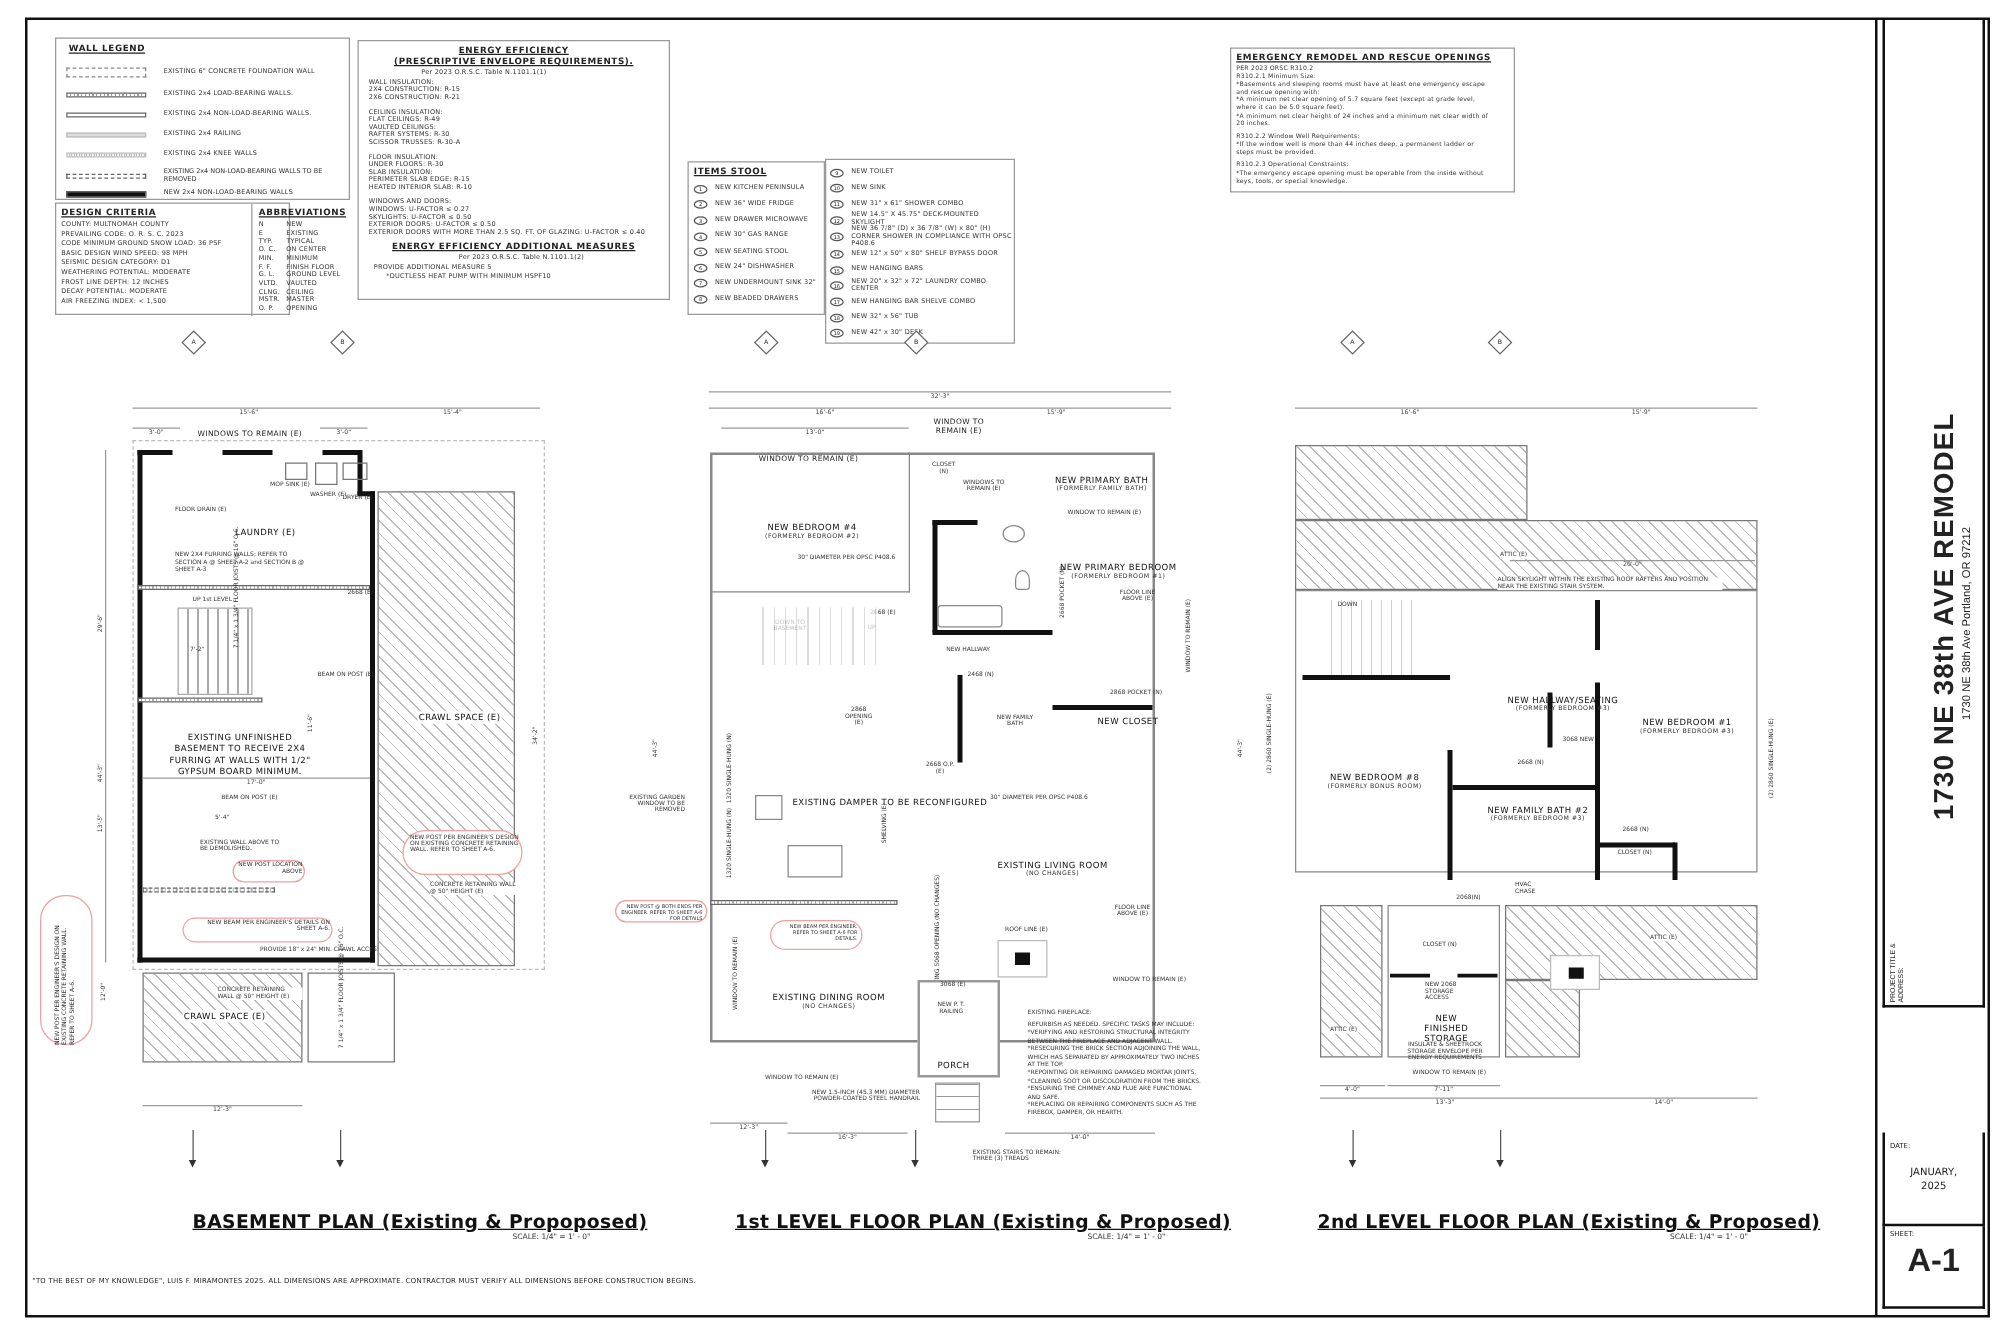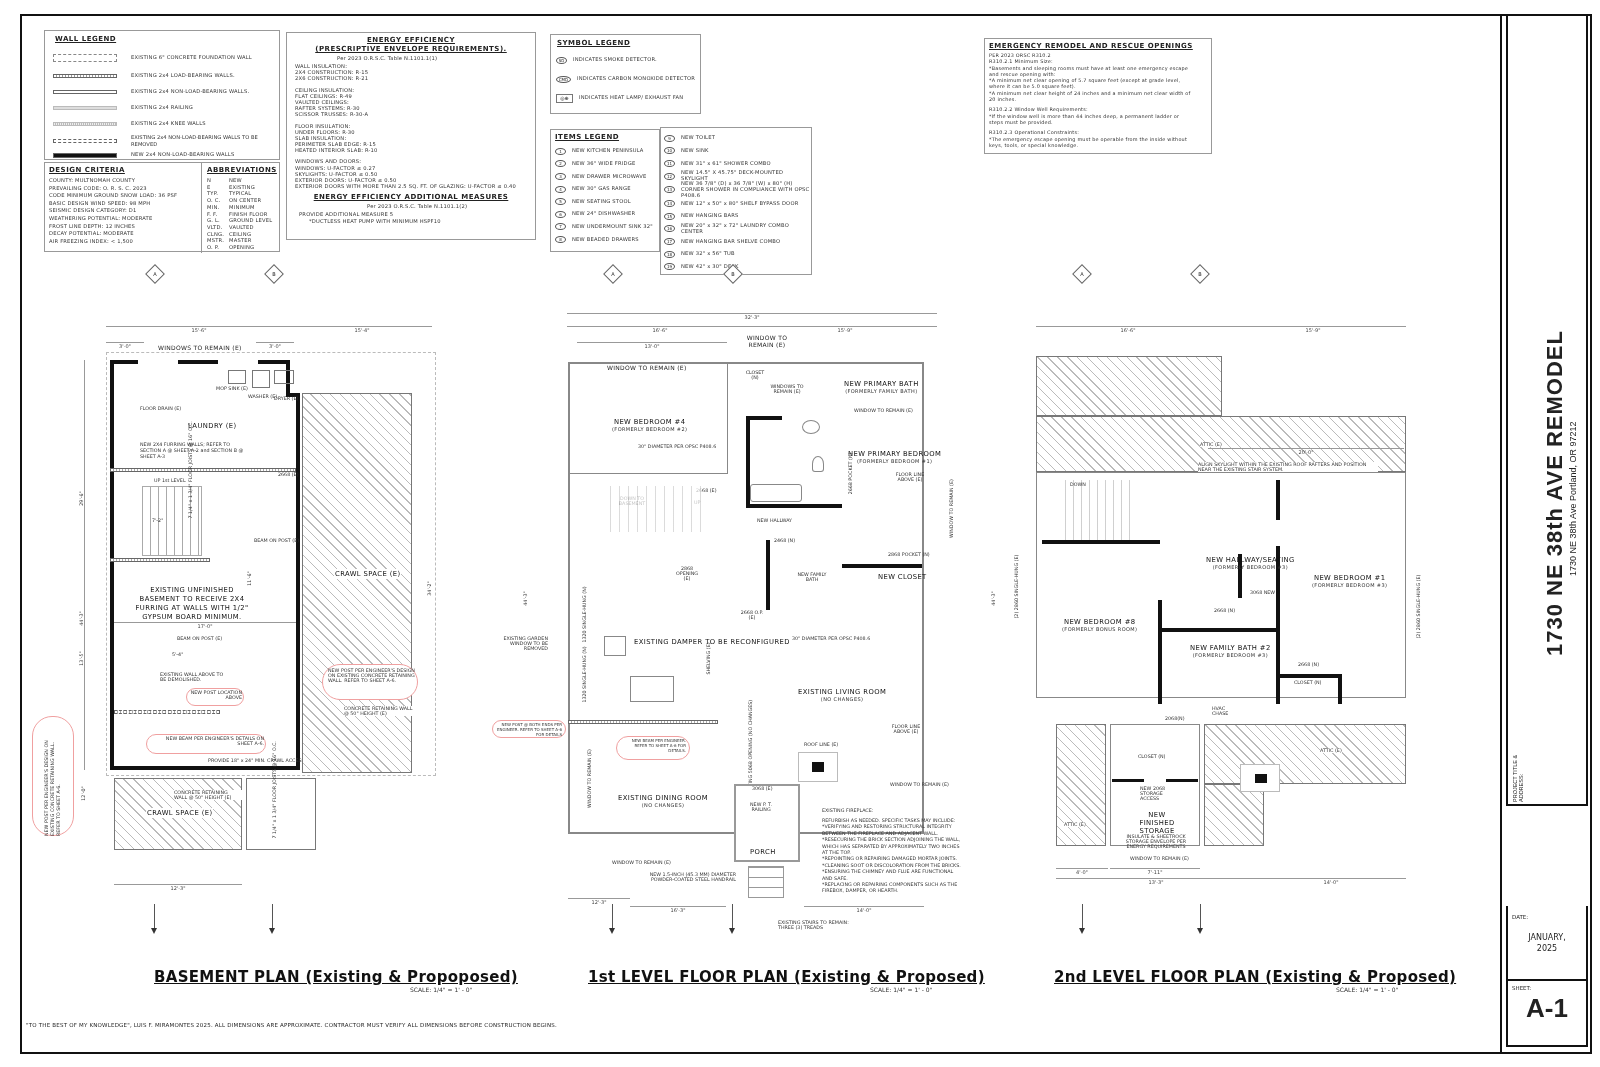--- a/index.html
+++ b/index.html
@@ -63,21 +63,21 @@
     <div class="legrow" style="top:103px;height:14px">
         <div class="legsw" style="border-style:dashed"></div>
         <span class="tw" style="width:130px">EXISTING 2x4 NON-LOAD-BEARING WALLS TO BE REMOVED</span>
       </div>
     <div class="legrow" style="top:119px">
         <div class="legsw" style="background:#111;height:5px"></div>
         <span class="t">NEW 2x4 NON-LOAD-BEARING WALLS</span>
       </div>
   </div>
 
-  <div class="box" style="left:22px;top:146px;width:236px;height:90px;">
+  <div class="box" style="left:22px;top:146px;width:188px;height:90px;">
     <div class="hd abs" style="left:4px;top:3px;font-size:7px">DESIGN CRITERIA</div>
     <div class="abs" style="left:4px;top:14px" id="dc-lines">
         <div class="t" style="line-height:7.6px">COUNTY: MULTNOMAH COUNTY</div>
         <div class="t" style="line-height:7.6px">PREVAILING CODE: O. R. S. C. 2023</div>
         <div class="t" style="line-height:7.6px">CODE MINIMUM GROUND SNOW LOAD: 36 PSF</div>
         <div class="t" style="line-height:7.6px">BASIC DESIGN WIND SPEED: 98 MPH</div>
         <div class="t" style="line-height:7.6px">SEISMIC DESIGN CATEGORY: D1</div>
         <div class="t" style="line-height:7.6px">WEATHERING POTENTIAL: MODERATE</div>
         <div class="t" style="line-height:7.6px">FROST LINE DEPTH: 12 INCHES</div>
         <div class="t" style="line-height:7.6px">DECAY POTENTIAL: MODERATE</div>
@@ -159,38 +159,23 @@
         <div class="t" style="height:6.2px;line-height:6.2px">SKYLIGHTS: U-FACTOR ≤ 0.50</div>
         <div class="t" style="height:6.2px;line-height:6.2px">EXTERIOR DOORS: U-FACTOR ≤ 0.50</div>
         <div class="t" style="height:6.2px;line-height:6.2px">EXTERIOR DOORS WITH MORE THAN 2.5 SQ. FT. OF GLAZING: U-FACTOR ≤ 0.40</div>
       </div>
     <div class="hd abs" style="left:0;right:0;top:160px;text-align:center;font-size:7px">ENERGY EFFICIENCY ADDITIONAL MEASURES</div>
     <div class="t abs" style="left:80px;top:170px">Per 2023 O.R.S.C. Table N.1101.1(2)</div>
     <div class="t abs" style="left:12px;top:178px">PROVIDE ADDITIONAL MEASURE 5</div>
     <div class="t abs" style="left:22px;top:185px">*DUCTLESS HEAT PUMP WITH MINIMUM HSPF10</div>
   </div>
 
-  <div class="box" style="left:528px;top:18px;width:151px;height:80px;">
-    <div class="hd abs" style="left:6px;top:4px;font-size:7px">SYMBOL LEGEND</div>
-    <div class="item abs" style="left:5px;top:19px">
-        <span class="circ">SD</span>
-        <span class="t">INDICATES SMOKE DETECTOR.</span>
-      </div>
-    <div class="item abs" style="left:5px;top:38px">
-        <span class="circ" style="width:15px">CMD</span>
-        <span class="t">INDICATES CARBON MONOXIDE DETECTOR</span>
-      </div>
-    <div class="item abs" style="left:5px;top:57px">
-        <span style="display:inline-block;width:17px;height:9px;border:1px solid #777;margin-right:6px;font-size:5px;line-height:7px;text-align:center">◎⊕</span>
-        <span class="t">INDICATES HEAT LAMP/ EXHAUST FAN</span>
-      </div>
-  </div>
 
   <div class="box" style="left:528px;top:113px;width:110px;height:123px;">
-    <div class="hd abs" style="left:4px;top:3px;font-size:7px">ITEMS LEGEND</div>
+    <div class="hd abs" style="left:4px;top:3px;font-size:7px">ITEMS STOOL</div>
     <div class="abs" style="left:4px;top:15px" id="items-col1">
         <div class="item" style="height:12.6px">
           <span class="circ">1</span>
           <span class="t" style="white-space:normal;width:130px;line-height:5.8px">NEW KITCHEN PENINSULA</span>
         </div>
         <div class="item" style="height:12.6px">
           <span class="circ">2</span>
           <span class="t" style="white-space:normal;width:130px;line-height:5.8px">NEW 36" WIDE FRIDGE</span>
         </div>
         <div class="item" style="height:12.6px">

